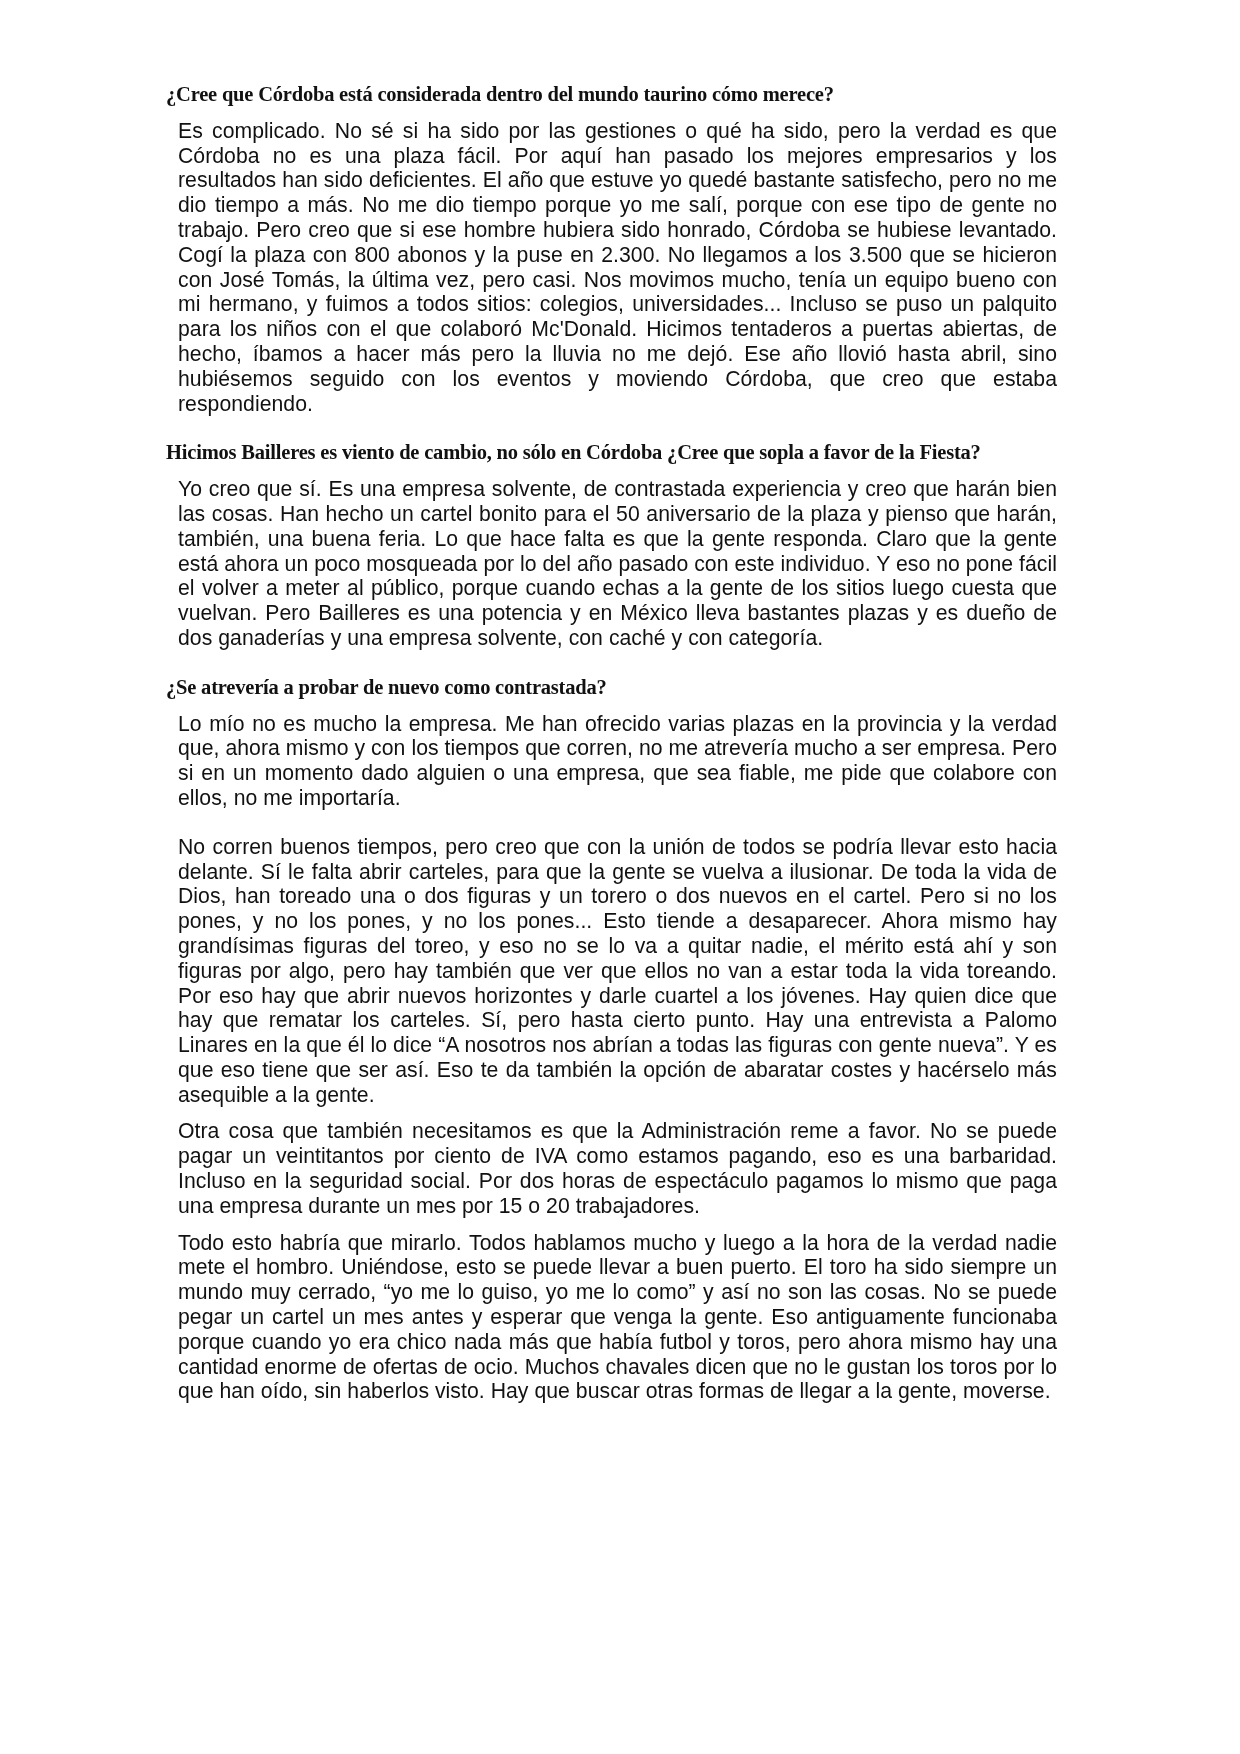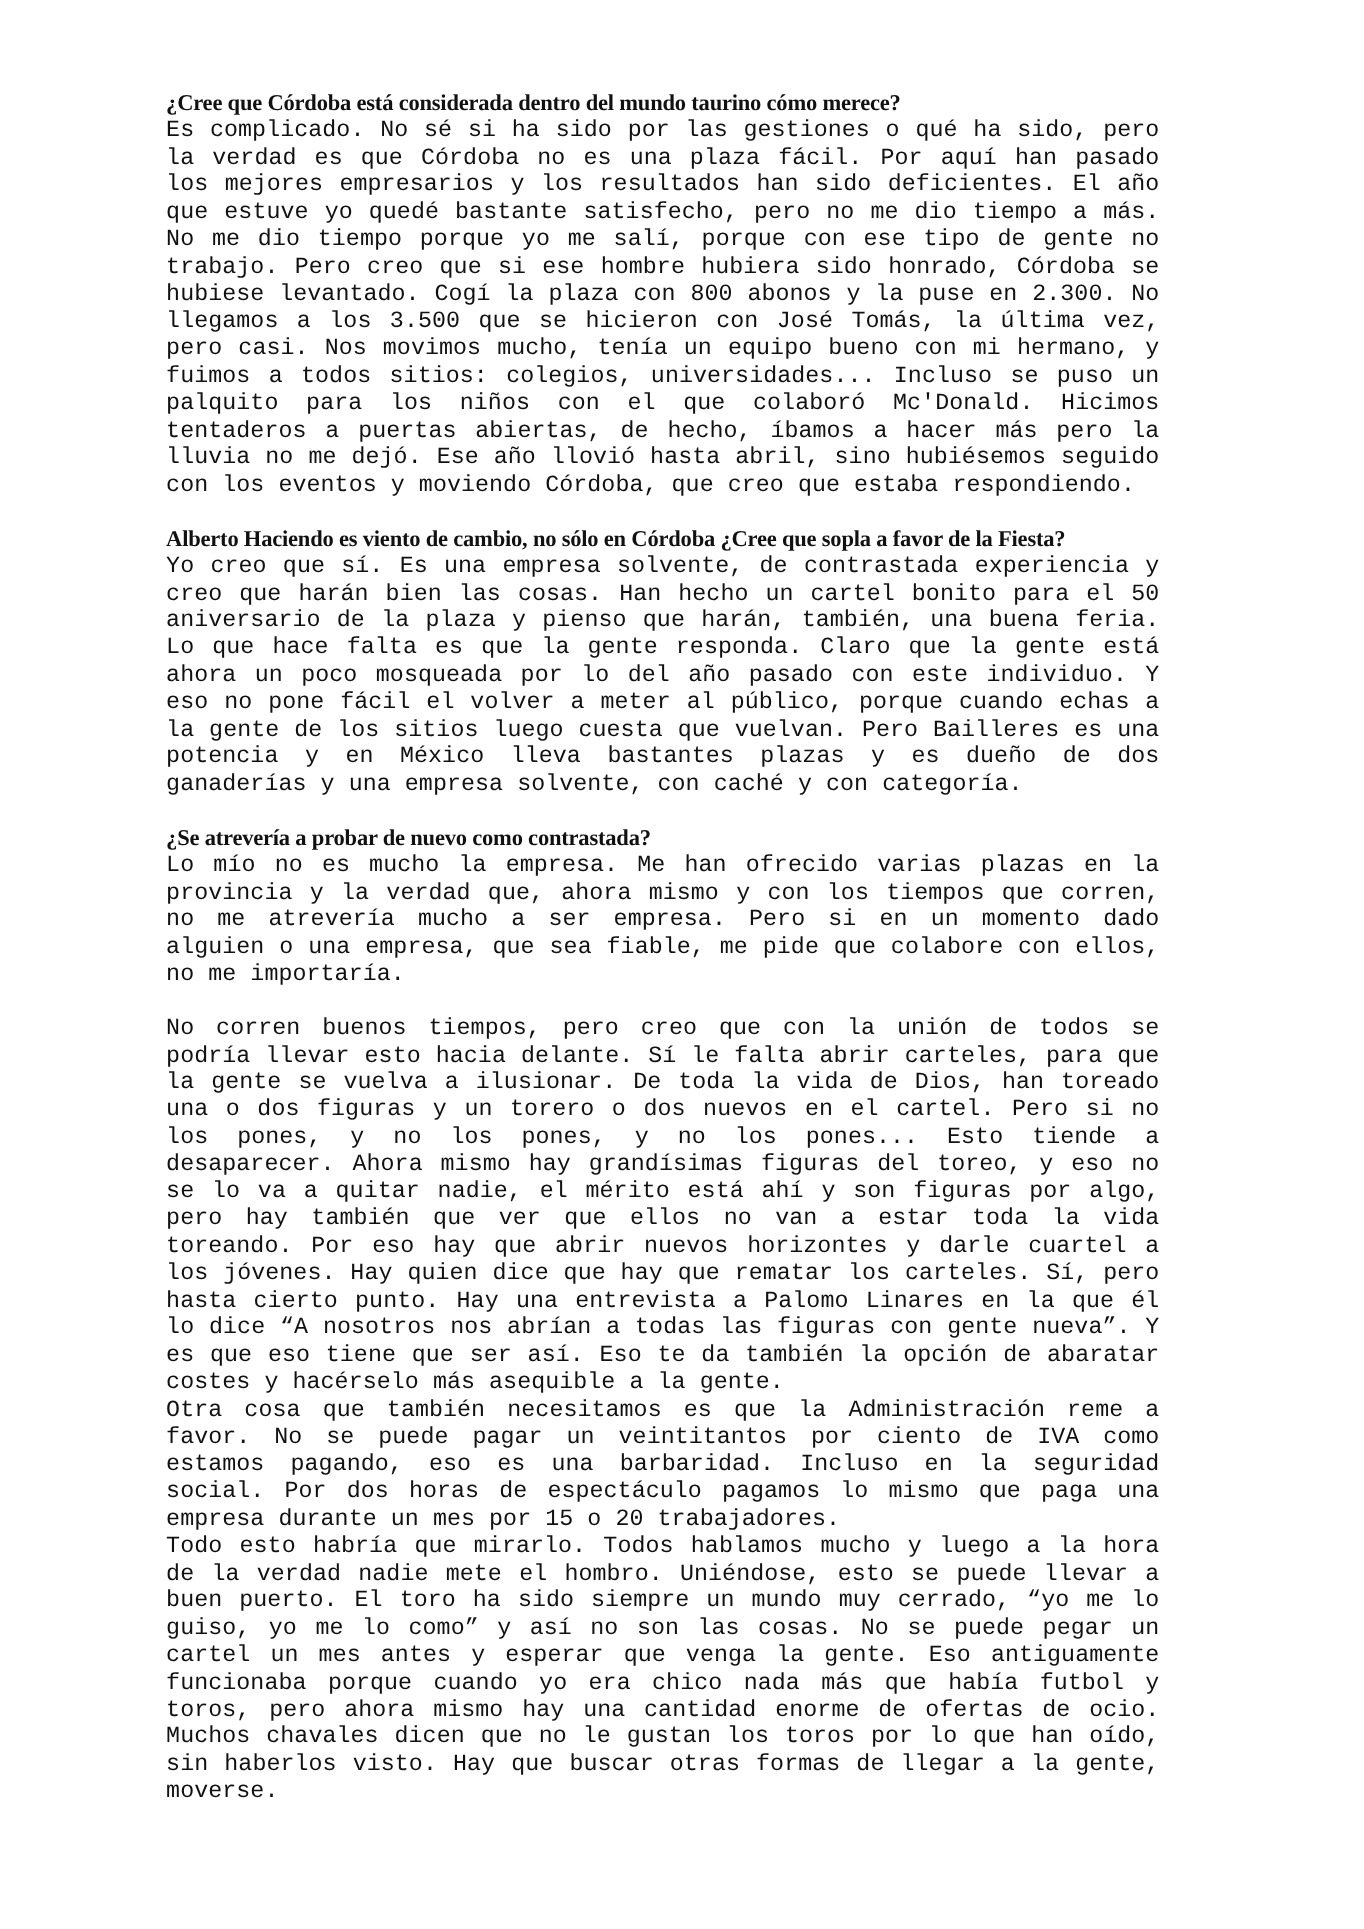--- a/index.html
+++ b/index.html
@@ -8,59 +8,59 @@
       background: #ffffff;
     }
     body {
       width: 1240px;
       height: 1754px;
       position: relative;
       overflow: hidden;
     }
     .page {
       position: absolute;
-      left: 151px;
+      left: 166px;
       top: 82px;
       width: 903px;
       font-family: "DejaVu Serif", "Liberation Serif", serif;
       color: #111111;
     }
     .section {
       margin: 0 0 24px 0;
     }
     .question {
       font-family: "Liberation Serif", "DejaVu Serif", serif;
       font-weight: bold;
       font-size: 20.5px;
       line-height: 24.8px;
       margin: 0;
       letter-spacing: -0.2px;
     }
     .answer {
-      font-family: Liberation Mono, monospace;
+      font-family: Liberation Sans, sans-serif;
       font-size: 21.2px;
       line-height: 24.8px;
-      margin: 0;
+      margin: 12px;
       text-align: justify;
       text-align-last: left;
       letter-spacing: 0.05px;
     }
   </style>
 </head>
 <body>
 
 <div class="page">
 
   <div class="section">
     <p class="question">¿Cree que Córdoba está considerada dentro del mundo taurino cómo merece?</p>
     <p class="answer">Es complicado. No sé si ha sido por las gestiones o qué ha sido, pero la verdad es que Córdoba no es una plaza fácil. Por aquí han pasado los mejores empresarios y los resultados han sido deficientes. El año que estuve yo quedé bastante satisfecho, pero no me dio tiempo a más. No me dio tiempo porque yo me salí, porque con ese tipo de gente no trabajo. Pero creo que si ese hombre hubiera sido honrado, Córdoba se hubiese levantado. Cogí la plaza con 800 abonos y la puse en 2.300. No llegamos a los 3.500 que se hicieron con José Tomás, la última vez, pero casi. Nos movimos mucho, tenía un equipo bueno con mi hermano, y fuimos a todos sitios: colegios, universidades... Incluso se puso un palquito para los niños con el que colaboró Mc'Donald. Hicimos tentaderos a puertas abiertas, de hecho, íbamos a hacer más pero la lluvia no me dejó. Ese año llovió hasta abril, sino hubiésemos seguido con los eventos y moviendo Córdoba, que creo que estaba respondiendo.</p>
   </div>
 
   <div class="section">
-    <p class="question">Alberto Haciendo es viento de cambio, no sólo en Córdoba ¿Cree que sopla a favor de la Fiesta?</p>
+    <p class="question">Hicimos Bailleres es viento de cambio, no sólo en Córdoba ¿Cree que sopla a favor de la Fiesta?</p>
     <p class="answer">Yo creo que sí. Es una empresa solvente, de contrastada experiencia y creo que harán bien las cosas. Han hecho un cartel bonito para el 50 aniversario de la plaza y pienso que harán, también, una buena feria. Lo que hace falta es que la gente responda. Claro que la gente está ahora un poco mosqueada por lo del año pasado con este individuo. Y eso no pone fácil el volver a meter al público, porque cuando echas a la gente de los sitios luego cuesta que vuelvan. Pero Bailleres es una potencia y en México lleva bastantes plazas y es dueño de dos ganaderías y una empresa solvente, con caché y con categoría.</p>
   </div>
 
   <div class="section">
     <p class="question">¿Se atrevería a probar de nuevo como contrastada?</p>
     <p class="answer">Lo mío no es mucho la empresa. Me han ofrecido varias plazas en la provincia y la verdad que, ahora mismo y con los tiempos que corren, no me atrevería mucho a ser empresa. Pero si en un momento dado alguien o una empresa, que sea fiable, me pide que colabore con ellos, no me importaría.</p>
   </div>
 
   <div class="section">
     <p class="answer">No corren buenos tiempos, pero creo que con la unión de todos se podría llevar esto hacia delante. Sí le falta abrir carteles, para que la gente se vuelva a ilusionar. De toda la vida de Dios, han toreado una o dos figuras y un torero o dos nuevos en el cartel. Pero si no los pones, y no los pones, y no los pones... Esto tiende a desaparecer. Ahora mismo hay grandísimas figuras del toreo, y eso no se lo va a quitar nadie, el mérito está ahí y son figuras por algo, pero hay también que ver que ellos no van a estar toda la vida toreando. Por eso hay que abrir nuevos horizontes y darle cuartel a los jóvenes. Hay quien dice que hay que rematar los carteles. Sí, pero hasta cierto punto. Hay una entrevista a Palomo Linares en la que él lo dice “A nosotros nos abrían a todas las figuras con gente nueva”. Y es que eso tiene que ser así. Eso te da también la opción de abaratar costes y hacérselo más asequible a la gente.</p>

